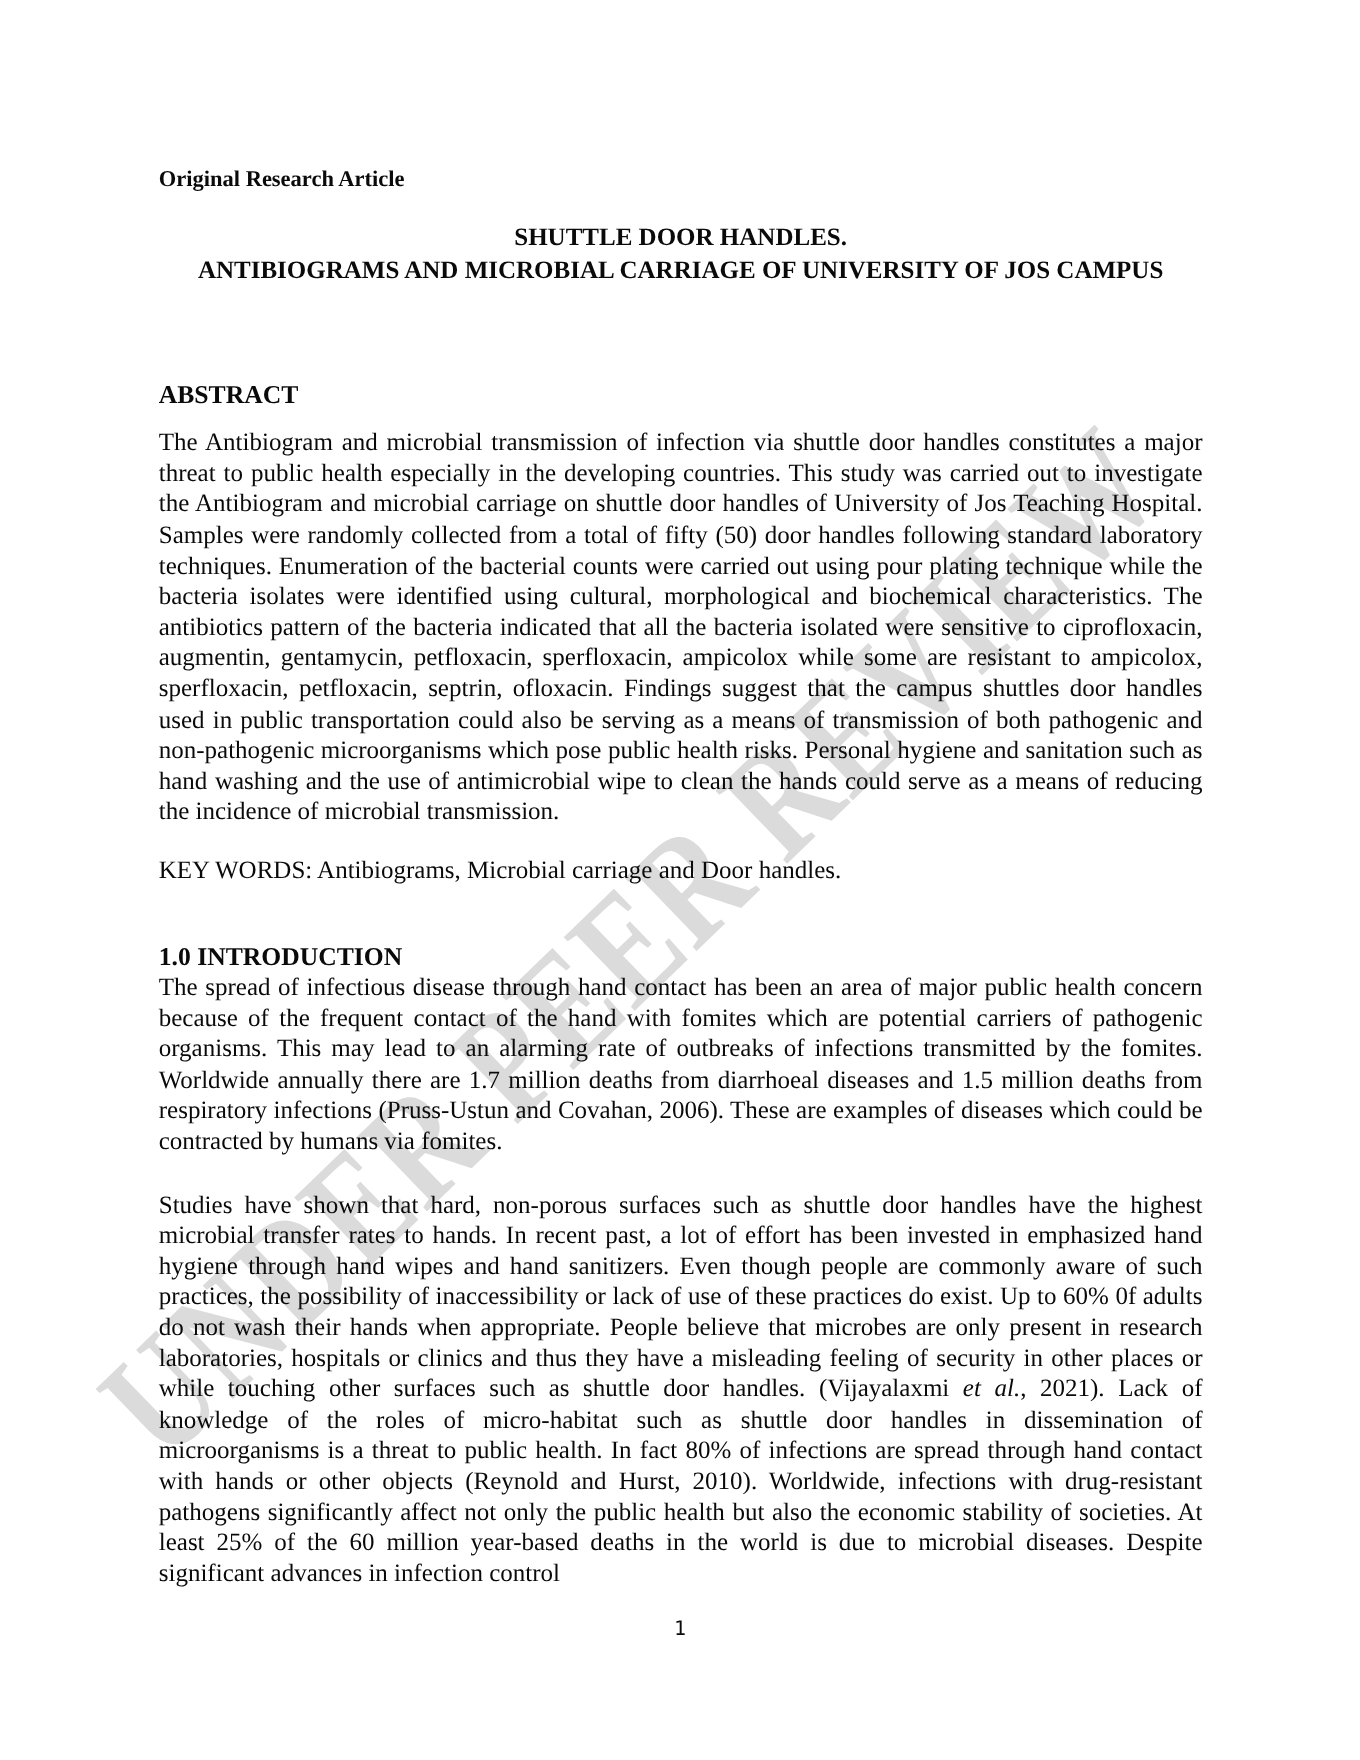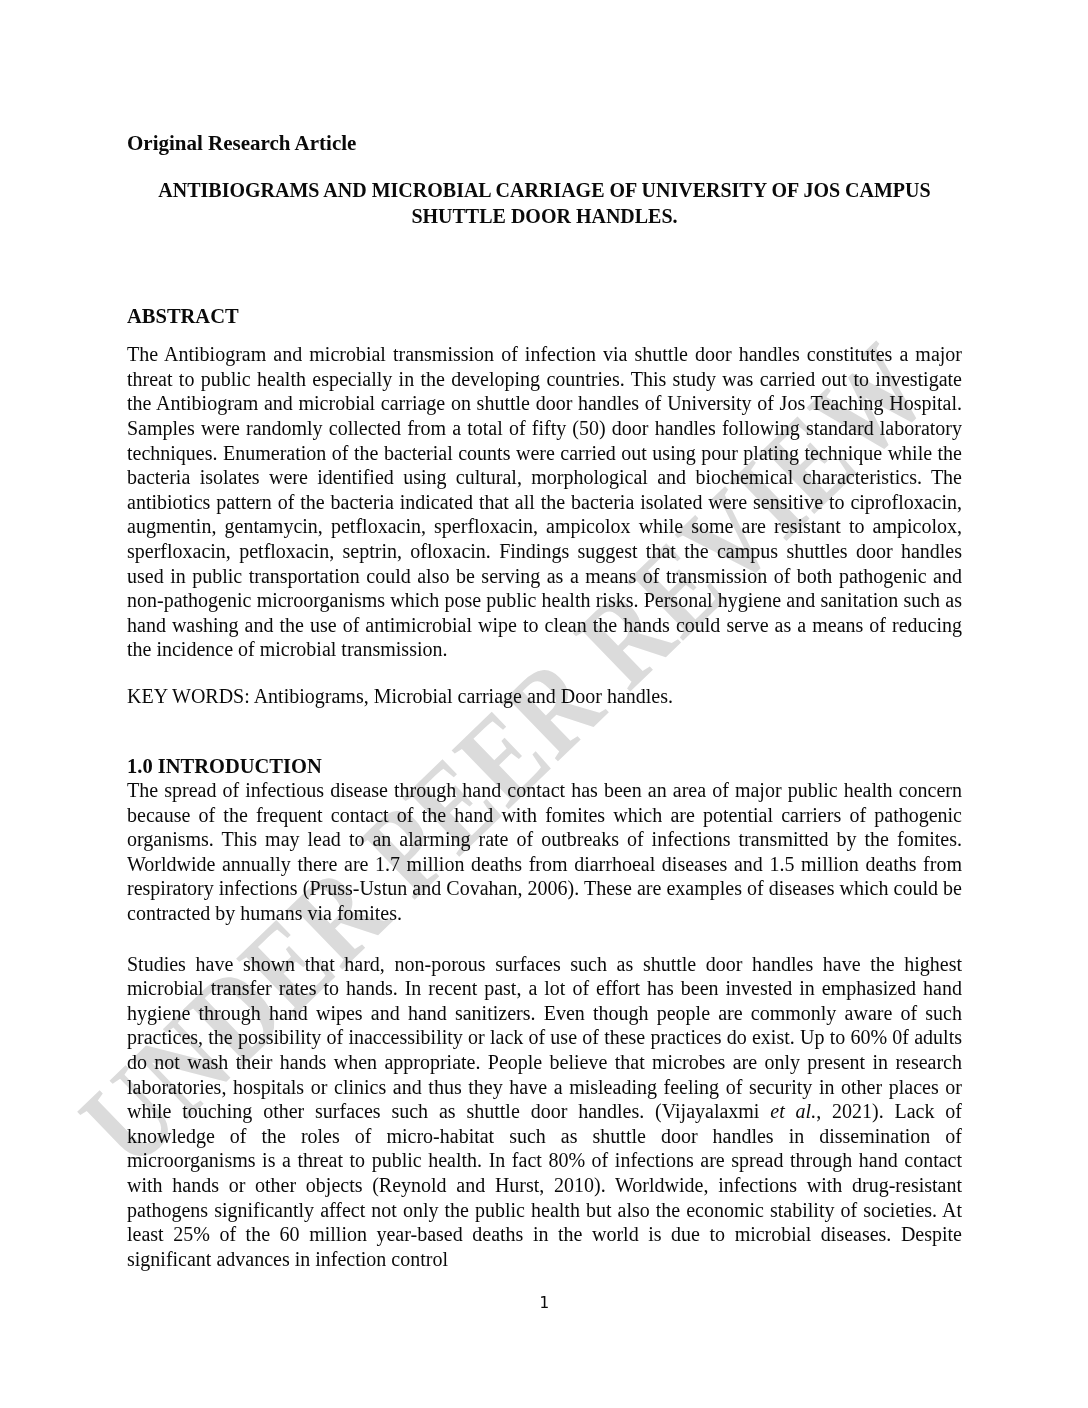--- a/index.html
+++ b/index.html
@@ -40,21 +40,21 @@
     z-index: 1;
     margin: 0 126px 0 127px;
     padding-top: 131px;
     width: 835px;
     font-size: 20px;
     line-height: 24.6px;
   }
   .article-type {
     margin: 0;
     font-weight: bold;
-    font-size: 21px;
+    font-size: 18px;
   }
   .title-block {
     margin: 21px 0 0 0;
     text-align: center;
     font-weight: bold;
     font-size: 20px;
     line-height: 26px;
   }
   .title-line {
     white-space: nowrap;
@@ -102,22 +102,22 @@
 
 <div class="page">
 
   <div class="watermark" style="color: rgb(219, 219, 219);">UNDER PEER REVIEW</div>
 
   <div class="content">
 
     <p class="article-type">Original Research Article</p>
 
     <div class="title-block">
+      <div class="title-line">SHUTTLE DOOR HANDLES.</div>
       <div class="title-line">ANTIBIOGRAMS AND MICROBIAL CARRIAGE OF UNIVERSITY OF JOS CAMPUS</div>
-      <div class="title-line">SHUTTLE DOOR HANDLES.</div>
     </div>
 
     <h2 class="abstract-heading">ABSTRACT</h2>
 
     <p class="abstract-body">The Antibiogram and microbial transmission of infection via shuttle door handles constitutes a major threat to public health especially in the developing countries. This study was carried out to investigate the Antibiogram and microbial carriage on shuttle door handles of University of Jos Teaching Hospital. Samples were randomly collected from a total of fifty (50) door handles following standard laboratory techniques. Enumeration of the bacterial counts were carried out using pour plating technique while the bacteria isolates were identified using cultural, morphological and biochemical characteristics. The antibiotics pattern of the bacteria indicated that all the bacteria isolated were sensitive to ciprofloxacin, augmentin, gentamycin, petfloxacin, sperfloxacin, ampicolox while some are resistant to ampicolox, sperfloxacin, petfloxacin, septrin,  ofloxacin. Findings suggest that the campus shuttles door handles used in public transportation could also be serving as a means of transmission of both pathogenic and non-pathogenic microorganisms which pose public health risks. Personal hygiene and sanitation such as hand washing and the use of antimicrobial wipe to clean the hands could serve as a means of reducing the incidence of microbial transmission.</p>
 
     <p class="keywords">KEY WORDS: Antibiograms, Microbial carriage and Door handles.</p>
 
     <h2 class="section-heading">1.0 INTRODUCTION</h2>
 

